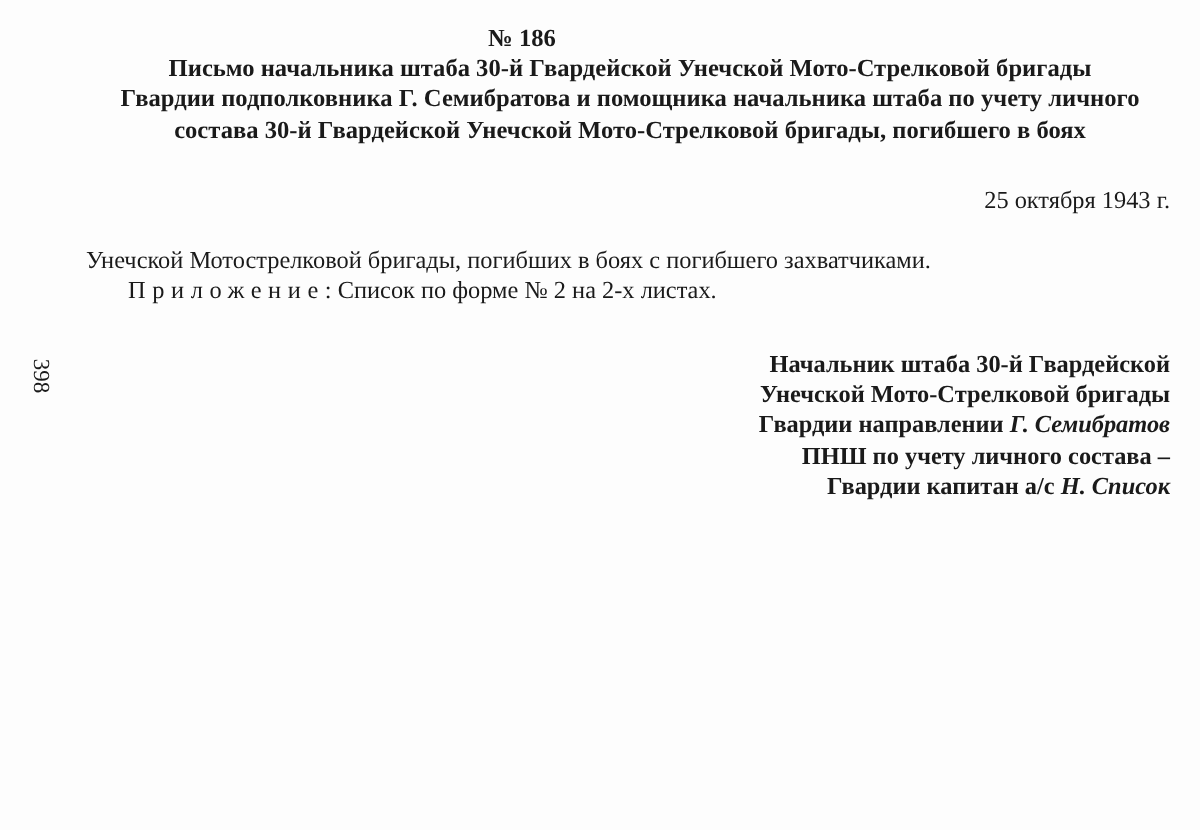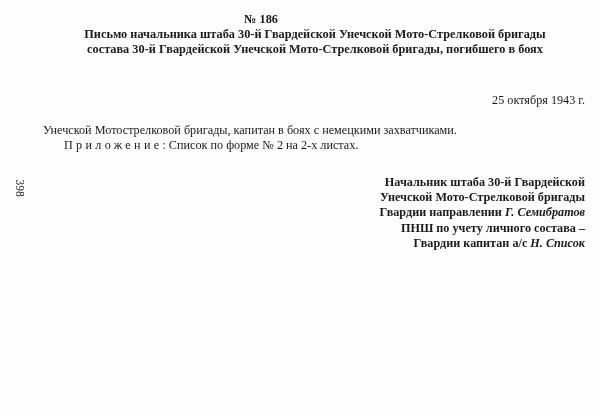--- a/index.html
+++ b/index.html
@@ -93,28 +93,29 @@
   </style>
 </head>
 <body>
 
 <div class="page-number">398</div>
 
 <div class="doc-number">№ 186</div>
 
 <div class="doc-title">
   <span>Письмо начальника штаба 30-й Гвардейской Унечской Мото-Стрелковой бригады</span>
+  <span>Гвардии подполковника Г. Семибратова и помощника начальника штаба по учету личного</span>
   <span>состава 30-й Гвардейской Унечской Мото-Стрелковой бригады, погибшего в боях</span>
 </div>
 
 <div class="doc-date">25 октября 1943 г.</div>
 
 <div class="body-text">
   <p>
-    <span class="para-line">Унечской Мотострелковой бригады, капитан в боях с немецкими захватчиками.</span>
+    <span class="para-line">Унечской Мотострелковой бригады, погибших в боях с погибшего захватчиками.</span>
   </p>
   <p class="attachment"><span class="spaced-word">Приложение</span><span>: Список по форме № 2 на 2-х листах.</span></p>
 </div>
 
 <div class="signature">
   <span class="line">Начальник штаба 30-й Гвардейской</span>
   <span class="line">Унечской Мото-Стрелковой бригады</span>
   <span class="line"><span>Гвардии направлении </span><em>Г. Семибратов</em></span>
   <span class="line">ПНШ по учету личного состава –</span>
   <span class="line"><span>Гвардии капитан а/с </span><em>Н. Список</em></span>

